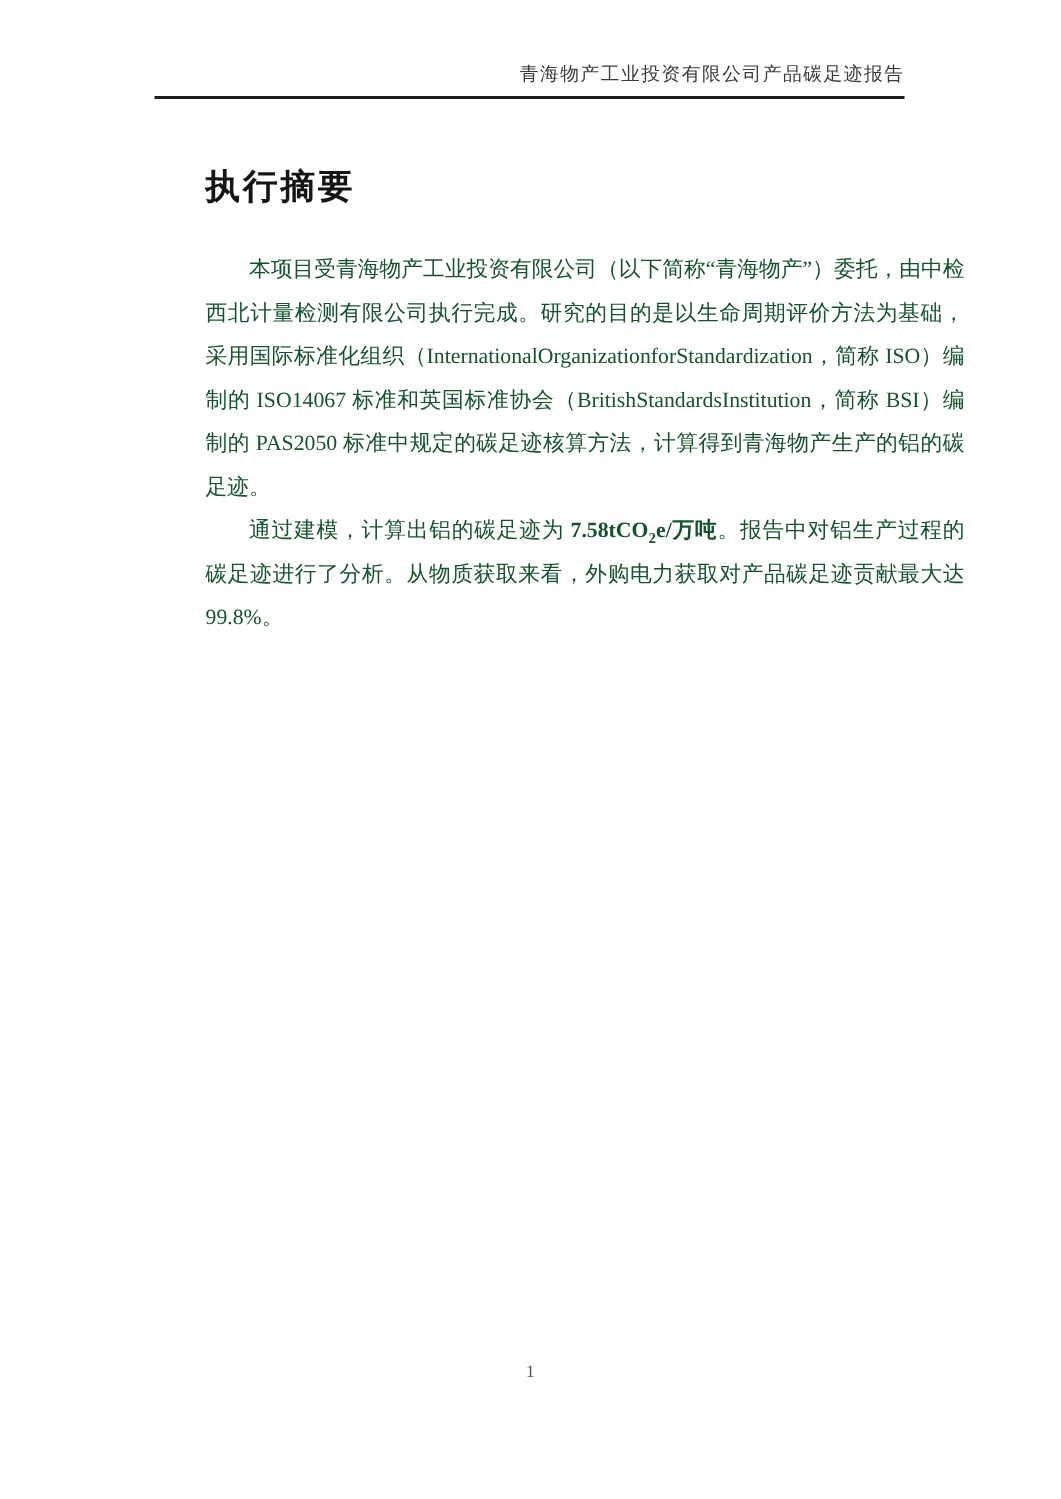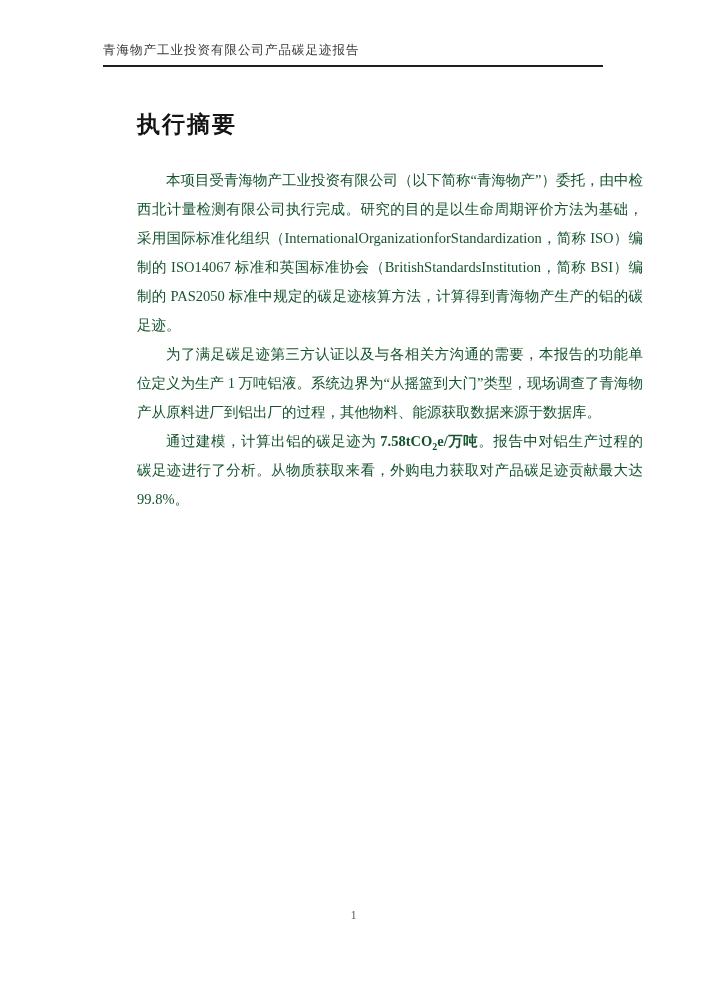--- a/index.html
+++ b/index.html
@@ -21,21 +21,21 @@
     background: #ffffff;
   }
   .doc-header {
     position: absolute;
     top: 0;
     left: 103px;
     right: 104px;
     padding-top: 40px;
     border-bottom: 2px solid #1f1f1f;
     padding-bottom: 6px;
-    text-align: left;
+    text-align: right;
   }
   .doc-header .title {
     font-size: 12.5px;
     letter-spacing: 1px;
     color: #3a3a3a;
   }
   .content {
     position: absolute;
     top: 67px;
     left: 100px;
@@ -84,21 +84,20 @@
 <div class="page">
 
   <div class="doc-header">
     <span class="title">青海物产工业投资有限公司产品碳足迹报告</span>
   </div>
 
   <div class="content">
     <h1 class="exec-heading">执行摘要</h1>
     <div>
         <p class="para"><span>本项目受青海物产工业投资有限公司（以下简称“青海物产”）委托，由中检西北计量检测有限公司执行完成。研究的目的是以生命周期评价方法为基础，采用国际标准化组织（InternationalOrganizationforStandardization，简称 ISO）编制的 ISO14067 标准和英国标准协会（BritishStandardsInstitution，简称 BSI）编制的 PAS2050 标准中规定的碳足迹核算方法，计算得到青海物产生产的铝的碳足迹。</span></p>
-        <p class="para"><span>为了满足碳足迹第三方认证以及与各相关方沟通的需要，本报告的功能单位定义为生产 1 万吨铝液。系统边界为“从摇篮到大门”类型，现场调查了青海物产从原料进厂到铝出厂的过程，其他物料、能源获取数据来源于数据库。</span></p>
         <p class="para"><span>通过建模，计算出铝的碳足迹为 </span><span class="bold">7.58tCO</span><sub class="bold">2</sub><span class="bold">e/万吨</span><span>。报告中对铝生产过程的碳足迹进行了分析。从物质获取来看，外购电力获取对产品碳足迹贡献最大达 99.8%。</span></p>
       </div>
   </div>
 
   <div class="doc-footer">
     <span class="page-number">1</span>
   </div>
 
 </div>
 

